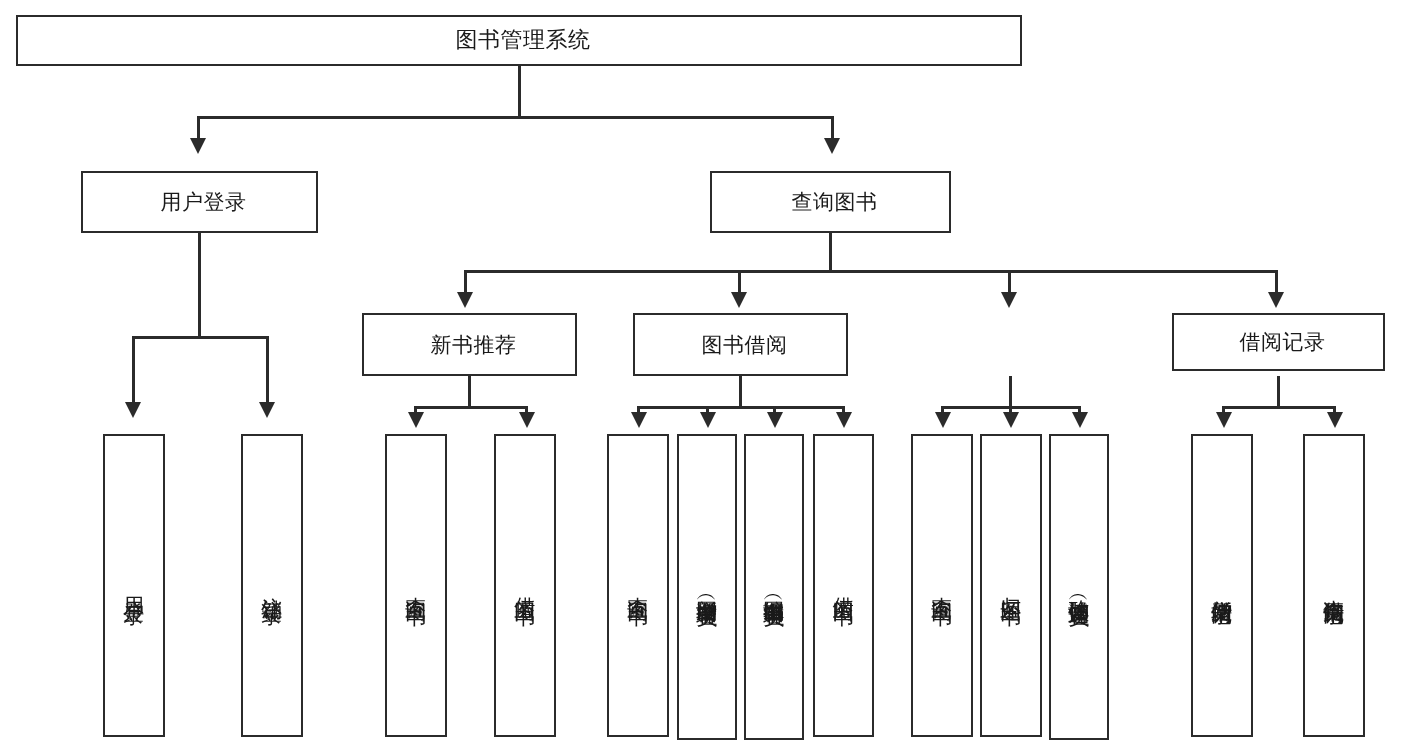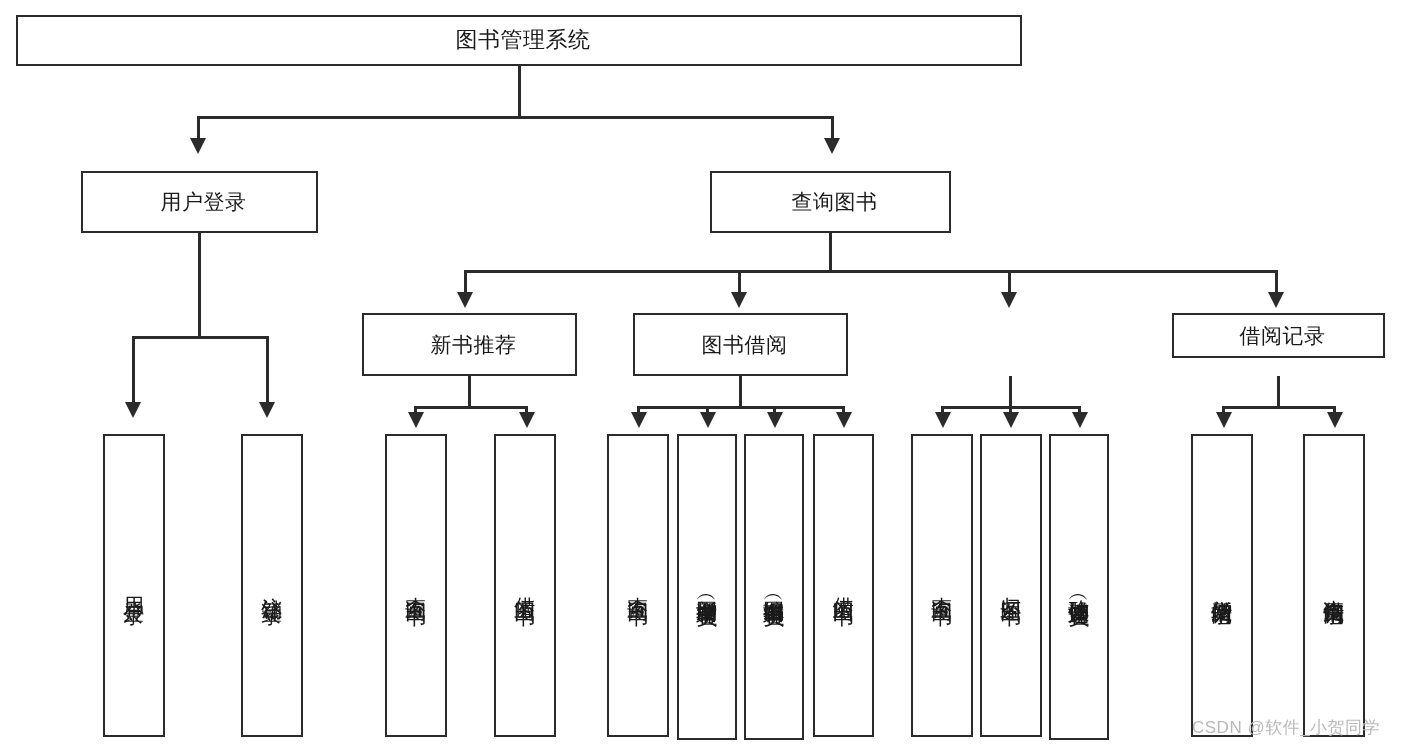--- a/index.html
+++ b/index.html
@@ -116,21 +116,21 @@
 
   <div class="line vline" style="left:1275px;top:270px;width:3px;height:24px;"></div>
   <div class="arrow" style="left:1268px;top:292px;"></div>
 
   <div class="node horiz" style="left:633px;top:313px;width:215px;height:63px;">
     <span>图书借阅</span>
   </div>
   <div class="node horiz" style="left:362px;top:313px;width:215px;height:63px;">
     <span>新书推荐</span>
   </div>
-  <div class="node horiz" style="left:1172px;top:313px;width:213px;height:45px;">
+  <div class="node horiz" style="left:1172px;top:313px;width:213px;height:58px;">
     <span>借阅记录</span>
   </div>
 
   <div class="line vline" style="left:468px;top:376px;width:3px;height:32px;"></div>
   <div class="line hline" style="left:414px;top:406px;width:114px;height:3px;"></div>
   <div class="line vline" style="left:414px;top:406px;width:3px;height:10px;"></div>
   <div class="arrow" style="left:408px;top:412px;"></div>
   <div class="line vline" style="left:525px;top:406px;width:3px;height:10px;"></div>
   <div class="arrow" style="left:519px;top:412px;"></div>
 
@@ -198,15 +198,14 @@
     <span>确认归还（管理员）</span>
   </div>
 
   <div class="node vert tight" style="left:1191px;top:434px;width:62px;height:303px;">
     <span>新增借阅记录</span>
   </div>
   <div class="node vert tight" style="left:1303px;top:434px;width:62px;height:303px;">
     <span>查询借阅记录</span>
   </div>
 
-  <div class="watermark" style="left:1192px;top:716px;">CSDN @软件_小贺同学</div>
 
 </div>
 
 </body></html>

